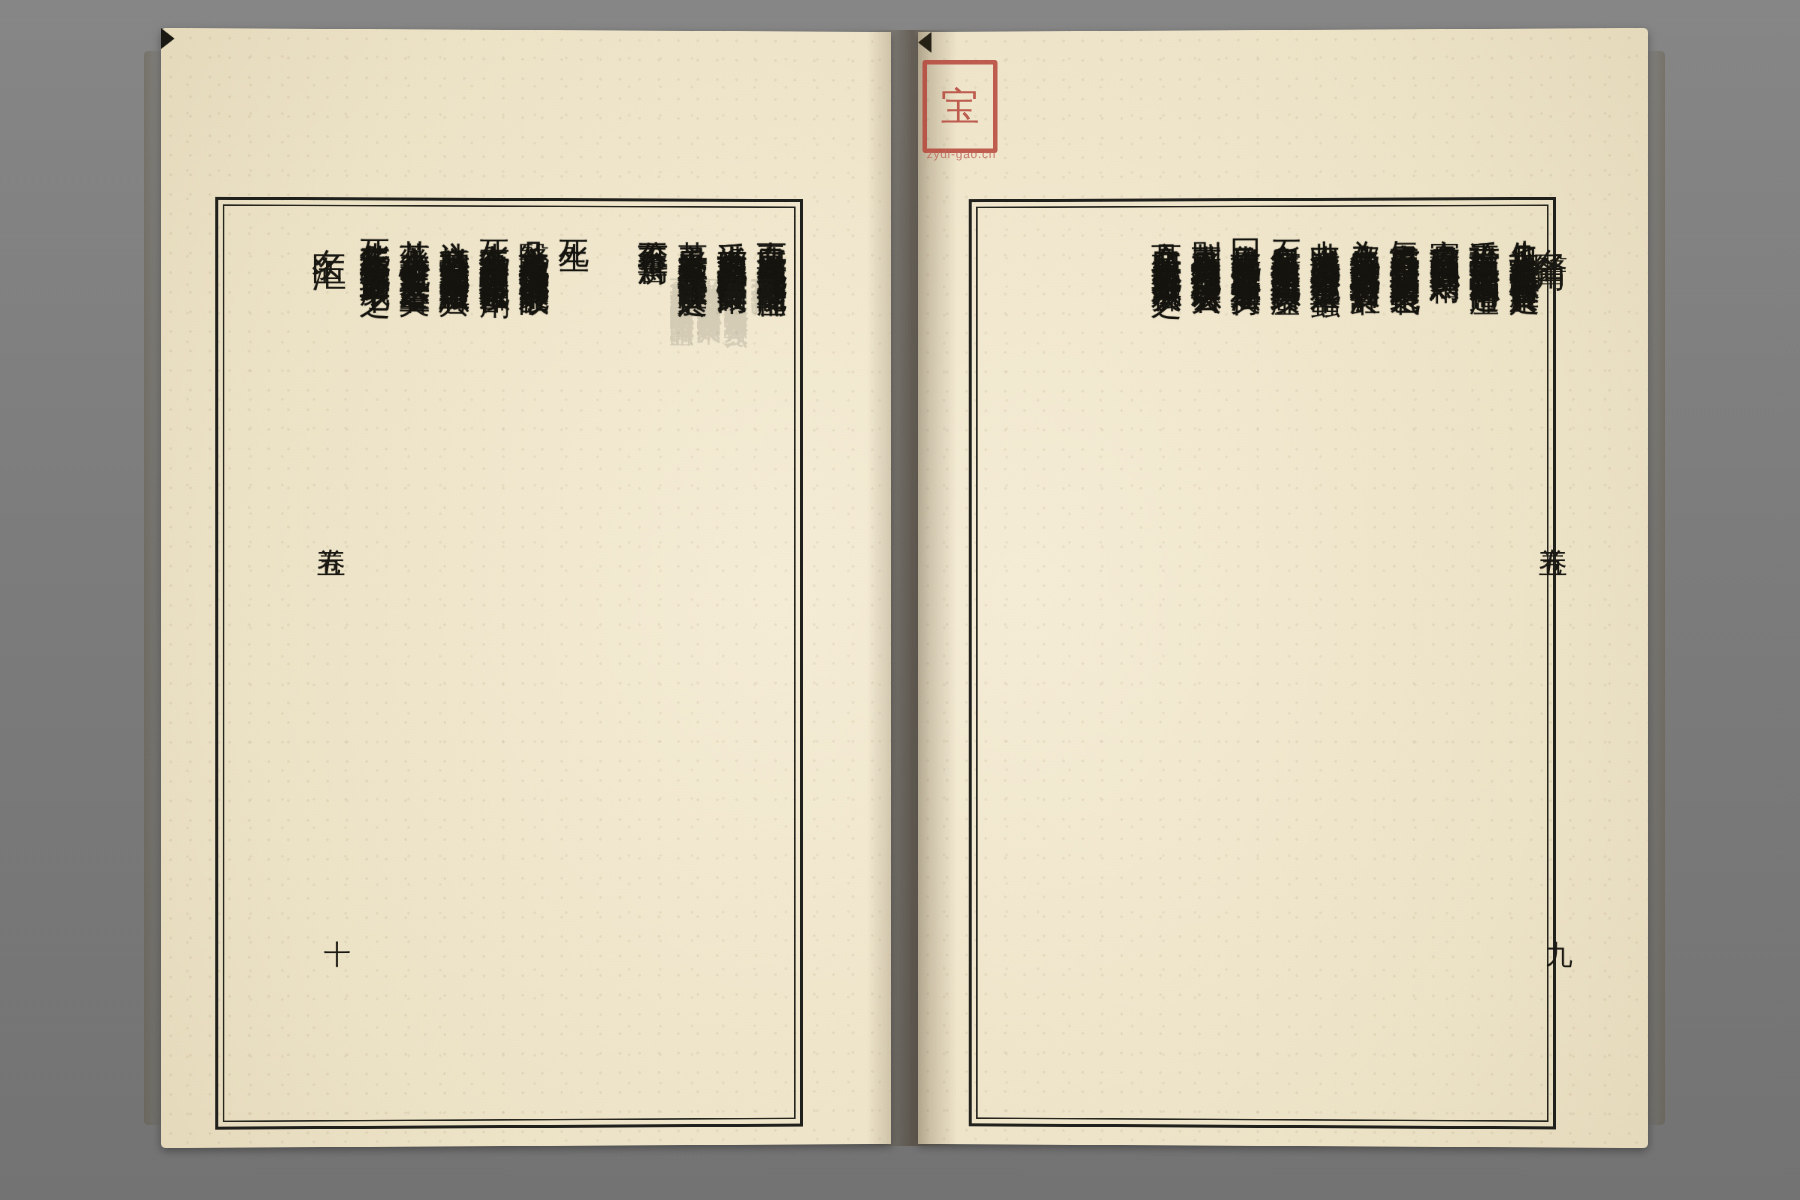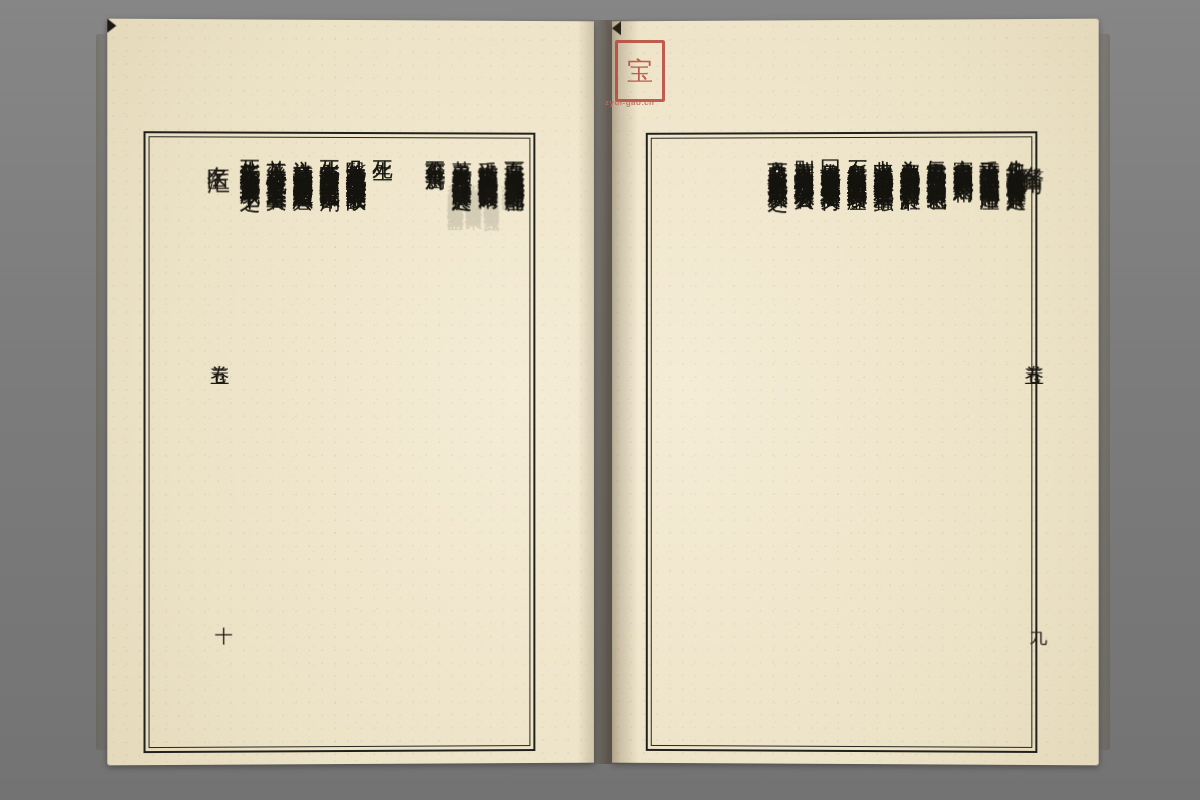--- a/index.html
+++ b/index.html
@@ -179,28 +179,27 @@
     font-family: "DejaVu Serif", serif;
     font-size: 26px;
     z-index: 8;
     border-radius: 2px;
   }
   .watermark {
     position: absolute;
     left: 497px;
     top: 78px;
     width: 72px;
-    text-align: left;
+    text-align: center;
     font-size: 8px;
     letter-spacing: 0.5px;
     color: #c06a5e;
     opacity: 0.85;
     z-index: 8;
     font-family: "Liberation Sans", sans-serif;
-    font-weight: bold;
   }
 
   
   .ghost {
     position: absolute;
     left: 330px;
     top: 140px;
     width: 90px;
     height: 540px;
     opacity: 0.14;

